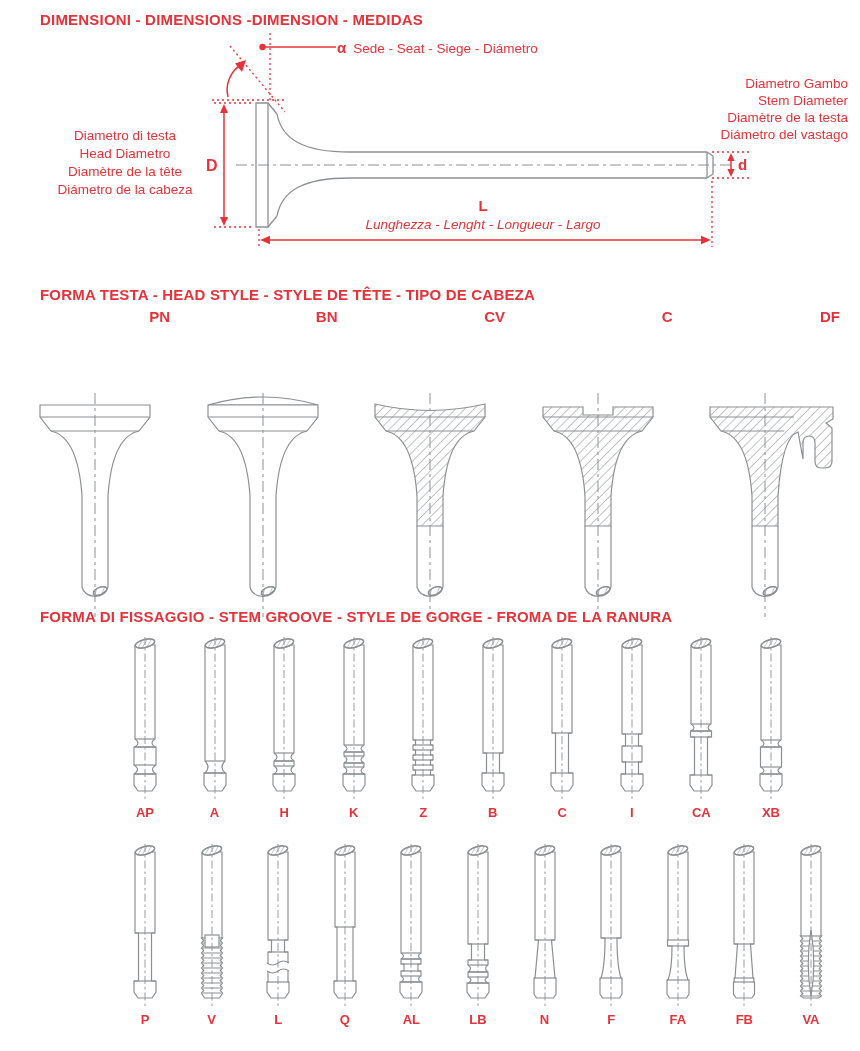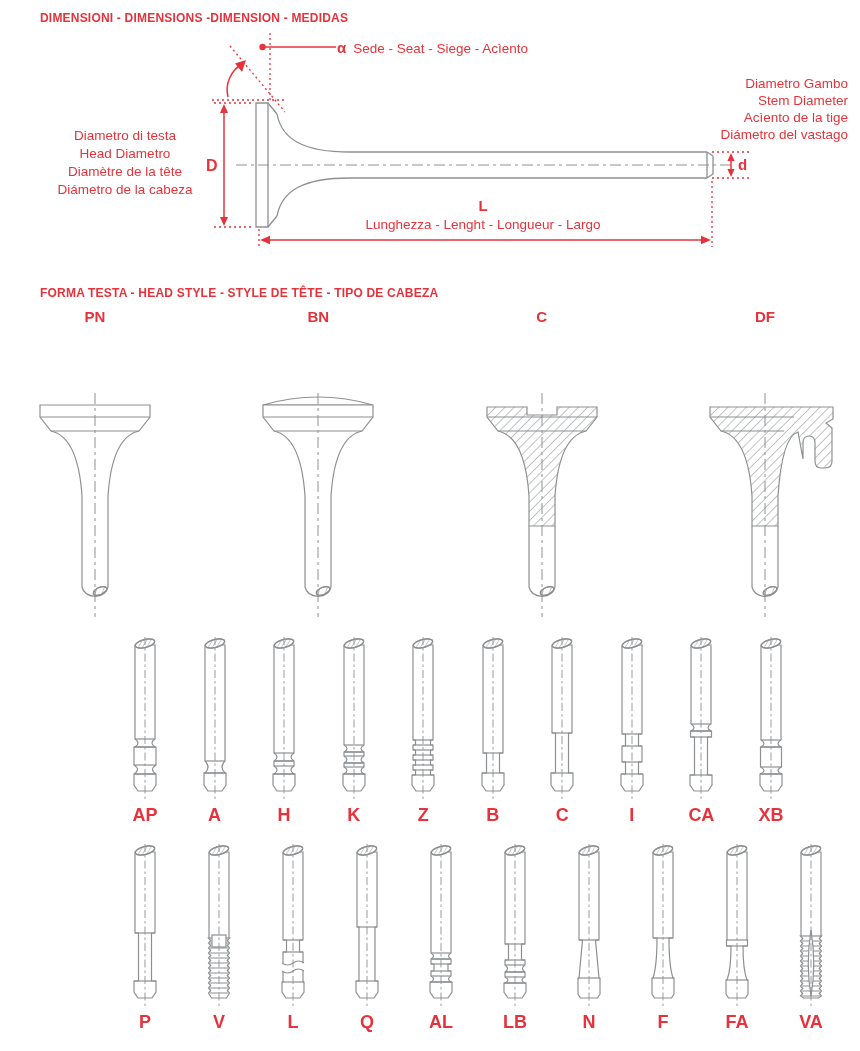--- a/index.html
+++ b/index.html
@@ -1,40 +1,40 @@
 <!DOCTYPE html>
 <html style="--ac: #e6333b; --lc: #8d9092;"><head>
 <meta charset="utf-8">
 <style>
   :root{ --ac:#e6333b; --lc:#8d9092; }
   html,body{margin:0;padding:0;background:#fff;}
   .page{position:relative;width:860px;height:1051px;background:#fff;overflow:hidden;
         font-family:"Liberation Sans",sans-serif;}
-  .sec-title{position:absolute;left:40px;font-size:12px;font-weight:bold;color:var(--ac);
+  .sec-title{position:absolute;left:40px;font-size:15px;font-weight:bold;color:var(--ac);
              letter-spacing:.2px;white-space:nowrap;}
   #t1{top:11px;} #t2{top:286px;text-align:center;} #t3{top:608px;}
   .dimsvg{position:absolute;left:0;top:0;}
   .rlabel{position:absolute;color:var(--ac);font-size:13.5px;line-height:17px;white-space:nowrap;}
   .seat{left:337px;top:39px;display:flex;align-items:baseline;gap:7px;}
   .seat .sym{font-weight:bold;font-size:15px;}
   .blk-right{right:12px;top:75px;text-align:right;}
   .blk-left{left:40px;width:170px;top:127px;text-align:center;line-height:18px;}
   .sym-abs{position:absolute;color:var(--ac);font-weight:bold;font-size:15px;}
   #symD{left:206px;top:157px;font-size:16px;}
   #symd{left:738px;top:156px;}
   #symL{left:483px;top:197px;transform:translateX(-50%);}
-  #lenlab{left:483px;top:216px;transform:translateX(-50%);}
+  #lenlab{left:483px;top:216px;transform:translateX(-50%);font-style:italic;}
   .head-row{position:absolute;left:20px;top:308px;width:820px;display:flex;justify-content:space-between;}
-  .head-item{width:150px;display:flex;flex-direction:column;align-items:center;gap:44px;}
+  .head-item{width:150px;display:flex;flex-direction:column;align-items:flex-end;gap:44px;}
   .head-label{color:var(--ac);font-weight:bold;font-size:15px;margin-bottom:2px;}
   .stem-row{position:absolute;display:flex;justify-content:space-between;}
   #row1{left:122px;top:635px;width:672px;}
   #row2{left:122px;top:842px;width:712px;}
   .stem-item{width:46px;display:flex;flex-direction:column;align-items:center;}
-  .stem-label{color:var(--ac);font-weight:bold;font-size:18px;margin-top:4px;}
+  .stem-label{color:var(--ac);font-weight:bold;font-size:13px;margin-top:4px;}
   
   .gln{stroke:var(--lc);stroke-width:1.3;fill:none;}
   .gln .fillw{fill:#fff;}
   .cl,.clh,.cls{stroke:var(--lc);stroke-width:1;fill:none;stroke-dasharray:11 4 3 4;}
   .cls{stroke-width:.9;stroke-dasharray:8 3 2.5 3;}
   .rdot{stroke:var(--ac);stroke-width:1.3;fill:none;stroke-dasharray:2 3;}
   .rd{stroke:var(--ac);stroke-width:1.5;fill:none;}
   .rf{fill:var(--ac);stroke:none;}
   .s{stroke:var(--lc);stroke-width:1.2;}
   line.s{fill:none;}
@@ -76,26 +76,26 @@
       <polygon points="224,226 220,217 228,217"></polygon>
       <polygon points="731,153 727.4,161 734.6,161"></polygon>
       <polygon points="731,177 727.4,169 734.6,169"></polygon>
       <polygon points="260,240 270,235.8 270,244.2"></polygon>
       <polygon points="711,240 701,235.8 701,244.2"></polygon>
     </g>
   </svg>
 
   <div class="rlabel seat">
     <span class="sym">α</span>
-    <span>Sede - Seat - Siege - Acìento</span>
+    <span>Sede - Seat - Siege - Diámetro</span>
   </div>
   <div class="rlabel blk-right">
     <div>Diametro Gambo</div>
     <div>Stem Diameter</div>
-    <div>Acìento de la tige</div>
+    <div>Diamètre de la testa</div>
     <div>Diámetro del vastago</div>
   </div>
   <div class="rlabel blk-left">
     <div>Diametro di testa</div>
     <div>Head Diametro</div>
     <div>Diamètre de la tête</div>
     <div>Diámetro de la cabeza</div>
   </div>
   <div id="symD" class="sym-abs">D</div>
   <div id="symd" class="sym-abs">d</div>
@@ -129,20 +129,36 @@
           </defs>
           <path class="s" fill="#fff" d="M20,34 Q75,18 130,34 Z"></path>
           <path class="s" fill="#fff" d="M20,34 H130 V46 L119,60 Q92,66 88,125 V216 Q86,224.5 75,225.5 Q64,224.5 62,216 V125 Q58,66 31,60 L20,46 Z"></path>
           <path class="s" fill="none" d="M20,46 H130 M31,60 H119"></path>
           <ellipse class="s" cx="80" cy="220" rx="7.2" ry="3.6" fill="#fff" transform="rotate(-24 80 220)"></ellipse>
           <ellipse class="s" cx="80" cy="220" rx="7.2" ry="3.6" fill="url(#H1)" transform="rotate(-24 80 220)"></ellipse>
           <path class="clh" d="M75,22 V246"></path>
         </svg>
       </div>
       <div class="head-item">
+        <div class="head-label">CV</div>
+        <svg width="150" height="250" viewBox="0 0 150 250">
+          <defs>
+            <pattern id="H2" width="6.5" height="6.5" patternUnits="userSpaceOnUse" patternTransform="rotate(45)">
+              <line x1="0" y1="0" x2="0" y2="6.5" stroke="#8d9092" stroke-width="1.1"></line>
+            </pattern>
+          </defs>
+          <path class="s" fill="url(#H2)" d="M20,33 Q75,46 130,33 V46 L119,60 Q92,66 88,125 V155 H62 V125 Q58,66 31,60 L20,46 Z"></path>
+          <path class="s" fill="none" d="M20,46 H130 M31,60 H119"></path>
+          <path class="s" fill="none" d="M62,155 V216 Q64,224.5 75,225.5 Q86,224.5 88,216 V155"></path>
+          <ellipse class="s" cx="80" cy="220" rx="7.2" ry="3.6" fill="#fff" transform="rotate(-24 80 220)"></ellipse>
+          <ellipse class="s" cx="80" cy="220" rx="7.2" ry="3.6" fill="url(#H2)" transform="rotate(-24 80 220)"></ellipse>
+          <path class="clh" d="M75,22 V246"></path>
+        </svg>
+      </div>
+      <div class="head-item">
         <div class="head-label">C</div>
         <svg width="150" height="250" viewBox="0 0 150 250">
           <defs>
             <pattern id="H3" width="6.5" height="6.5" patternUnits="userSpaceOnUse" patternTransform="rotate(45)">
               <line x1="0" y1="0" x2="0" y2="6.5" stroke="#8d9092" stroke-width="1.1"></line>
             </pattern>
           </defs>
           <path class="s" fill="url(#H3)" d="M20,36 H60 V44 H90 V36 H130 V46 L119,60 Q92,66 88,125 V155 H62 V125 Q58,66 31,60 L20,46 Z"></path>
           <path class="s" fill="none" d="M20,46 H130 M31,60 H119"></path>
           <path class="s" fill="none" d="M62,155 V216 Q64,224.5 75,225.5 Q86,224.5 88,216 V155"></path>
@@ -162,20 +178,21 @@
           <path class="s" fill="url(#H4)" d="M20,36 H143 V48 L136,52 L142,57 V90 Q142,97 135,97 H131 Q125,97 125,90 V72 Q125,65 119,65 Q113,65 113,72 V88 L108,61 Q92,66 88,125 V155 H62 V125 Q58,66 31,60 L20,46 Z"></path>
           <path class="s" fill="none" d="M20,46 H104 M31,60 H94"></path>
           <path class="s" fill="none" d="M62,155 V216 Q64,224.5 75,225.5 Q86,224.5 88,216 V155"></path>
           <ellipse class="s" cx="80" cy="220" rx="7.2" ry="3.6" fill="#fff" transform="rotate(-24 80 220)"></ellipse>
           <ellipse class="s" cx="80" cy="220" rx="7.2" ry="3.6" fill="url(#H4)" transform="rotate(-24 80 220)"></ellipse>
           <path class="clh" d="M75,22 V246"></path>
         </svg>
       </div>
     </div>
 
+  <div id="t3" class="sec-title">FORMA DI FISSAGGIO - STEM GROOVE - STYLE DE GORGE - FROMA DE LA RANURA</div>
   <div id="row1" class="stem-row">
       <div class="stem-item">
         <svg width="46" height="166" viewBox="0 0 46 166">
           <defs>
             <pattern id="SHrow1_0" width="3.6" height="3.6" patternUnits="userSpaceOnUse" patternTransform="rotate(45)">
               <line x1="0" y1="0" x2="0" y2="3.6" stroke="#8d9092" stroke-width="0.9"></line>
             </pattern>
           </defs>
           <path class="s" fill="#fff" d="M33,10L33,104Q27,108 33,112L34,112L34,130Q27,134.5 34,139L34,139L34,150L30,156L16,156L12,150L12,139L12,139Q19,134.5 12,130L12,112L13,112Q19,108 13,104L13,10Z"></path>
           <line class="s" x1="13" y1="104" x2="33" y2="104"></line>
@@ -520,20 +537,37 @@
           <line class="s" x1="12" y1="138" x2="34" y2="138"></line>
           <ellipse class="s" cx="23" cy="8.5" rx="10" ry="4" fill="#fff" transform="rotate(-14 23 8.5)"></ellipse>
           <ellipse class="s" cx="23" cy="8.5" rx="10" ry="4" fill="url(#SHrow2_8)" transform="rotate(-14 23 8.5)"></ellipse>
           <path class="cls" d="M23,2 V164"></path>
         </svg>
         <div class="stem-label">FA</div>
       </div>
       <div class="stem-item">
         <svg width="46" height="166" viewBox="0 0 46 166">
           <defs>
+            <pattern id="SHrow2_9" width="3.6" height="3.6" patternUnits="userSpaceOnUse" patternTransform="rotate(45)">
+              <line x1="0" y1="0" x2="0" y2="3.6" stroke="#8d9092" stroke-width="0.9"></line>
+            </pattern>
+          </defs>
+          <path class="s" fill="#fff" d="M33,10L33,102L29.5,102L32,136L32.8,136L32.8,140L33.5,140L33.5,152L31,156L15,156L12.5,152L12.5,140L13.200000000000003,140L13.200000000000003,136L14,136L16.5,102L13,102L13,10Z"></path>
+          <line class="s" x1="13" y1="102" x2="33" y2="102"></line>
+          <line class="s" x1="13.2" y1="136" x2="32.8" y2="136"></line>
+          <line class="s" x1="12.5" y1="140" x2="33.5" y2="140"></line>
+          <ellipse class="s" cx="23" cy="8.5" rx="10" ry="4" fill="#fff" transform="rotate(-14 23 8.5)"></ellipse>
+          <ellipse class="s" cx="23" cy="8.5" rx="10" ry="4" fill="url(#SHrow2_9)" transform="rotate(-14 23 8.5)"></ellipse>
+          <path class="cls" d="M23,2 V164"></path>
+        </svg>
+        <div class="stem-label">FB</div>
+      </div>
+      <div class="stem-item">
+        <svg width="46" height="166" viewBox="0 0 46 166">
+          <defs>
             <pattern id="SHrow2_10" width="3.6" height="3.6" patternUnits="userSpaceOnUse" patternTransform="rotate(45)">
               <line x1="0" y1="0" x2="0" y2="3.6" stroke="#8d9092" stroke-width="0.9"></line>
             </pattern>
           </defs>
           <path class="s" fill="#fff" d="M33,10L33,94L33.5,94L31.3,96.5L33.5,99L31.3,101.5L33.5,104L31.3,106.5L33.5,109L31.3,111.5L33.5,114L31.3,116.5L33.5,119L31.3,121.5L33.5,124L31.3,126.5L33.5,129L31.3,131.5L33.5,134L31.3,136.5L33.5,139L31.3,141.5L33.5,144L31.3,146.5L33.5,149L31.3,151.5L33.5,154L30.5,156L15.5,156L12.5,154L14.7,151.5L12.5,149L14.7,146.5L12.5,144L14.7,141.5L12.5,139L14.7,136.5L12.5,134L14.7,131.5L12.5,129L14.7,126.5L12.5,124L14.7,121.5L12.5,119L14.7,116.5L12.5,114L14.7,111.5L12.5,109L14.7,106.5L12.5,104L14.7,101.5L12.5,99L14.7,96.5L12.5,94L13,94L13,10Z"></path>
           <line class="s" x1="12.5" y1="94" x2="33.5" y2="94"></line>
           <path class="s" fill="none" d="M14,99 H32 M14,104 H32 M14,109 H32 M14,114 H32 M14,119 H32 M14,124 H32 M14,129 H32 M14,134 H32 M14,139 H32 M14,144 H32 M14,149 H32 M14,154 H32"></path>
           <path class="s" fill="#fff" d="M23,88 Q28.5,122 23,154 Q17.5,122 23,88 Z"></path>
           <ellipse class="s" cx="23" cy="8.5" rx="10" ry="4" fill="#fff" transform="rotate(-14 23 8.5)"></ellipse>
           <ellipse class="s" cx="23" cy="8.5" rx="10" ry="4" fill="url(#SHrow2_10)" transform="rotate(-14 23 8.5)"></ellipse>

